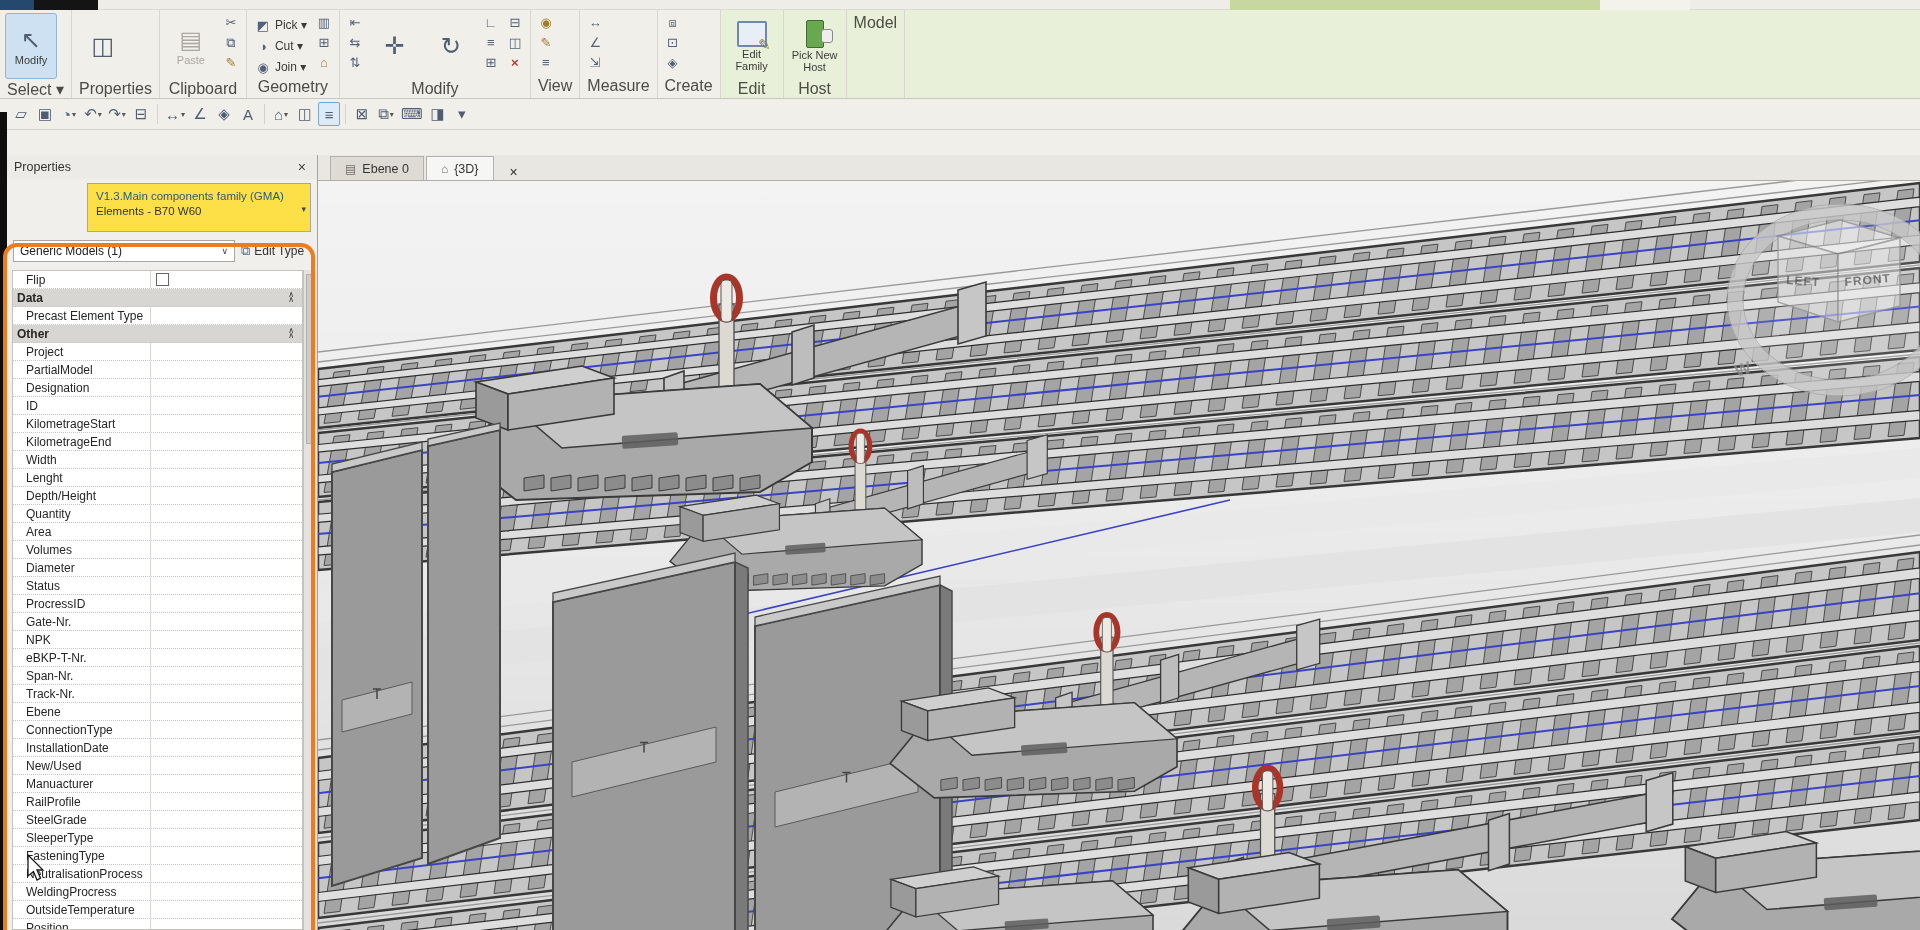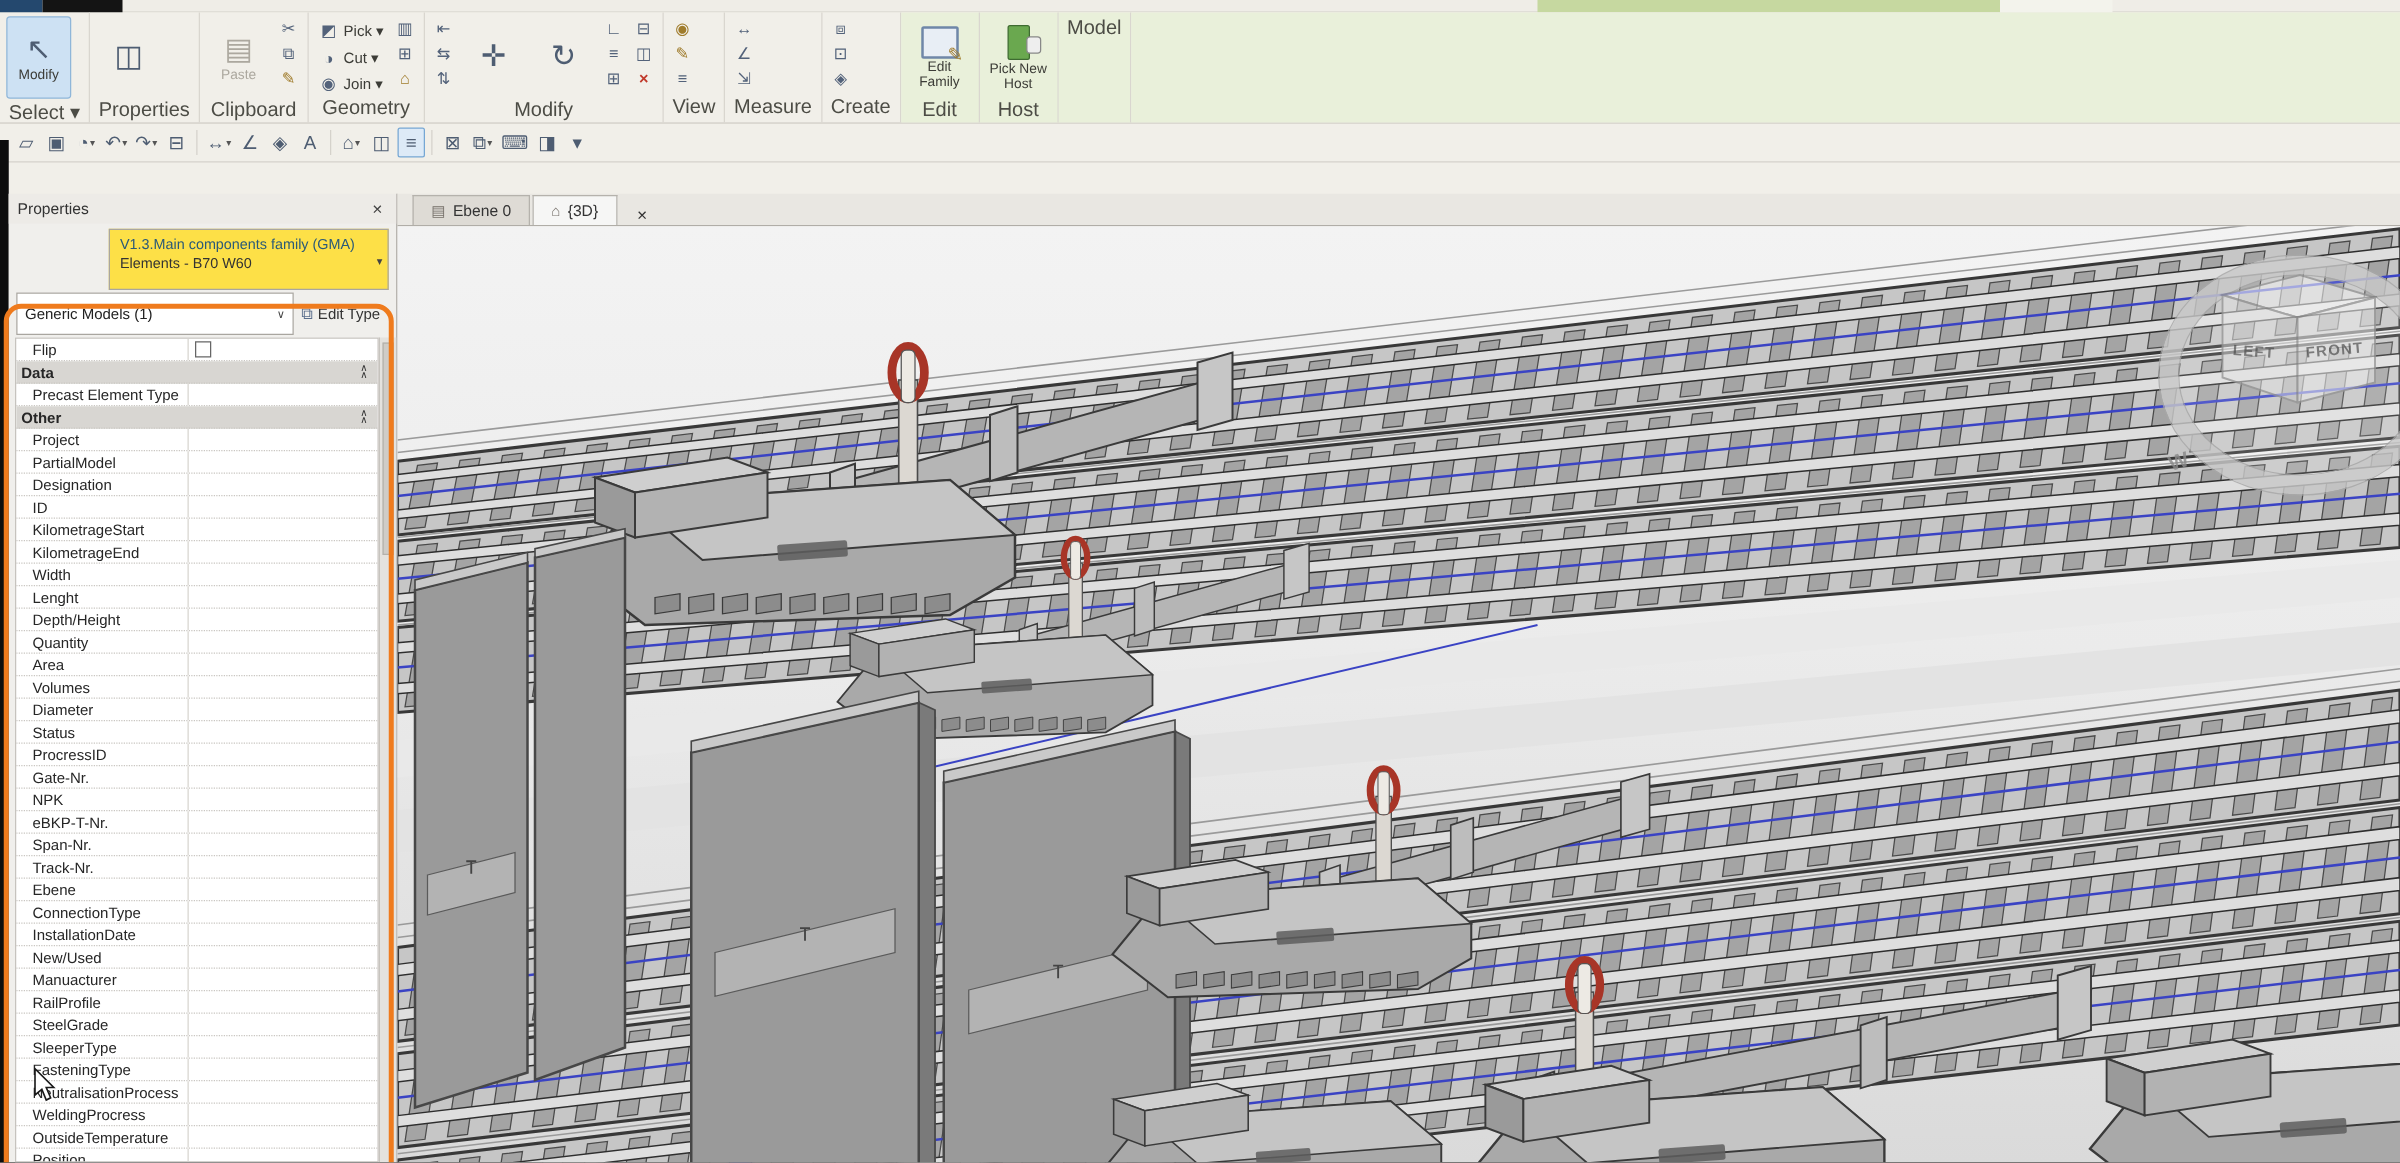--- a/index.html
+++ b/index.html
@@ -54,21 +54,21 @@
   
   .props{position:absolute;left:7px;top:155px;width:311px;height:775px;background:#f0efec;border-right:1px solid #a5a29c;}
   .p-title{height:24px;display:flex;align-items:center;font-size:12.5px;color:#333;padding:0 7px;background:#edebe7;}
   .p-title .x{margin-left:auto;font-size:14px;color:#444;padding:0 4px;}
   .p-selwrap{height:57px;padding:4px 6px 4px 80px;position:relative;}
   .p-selbox{height:100%;background:#fde047;border:1px solid #a9a6a0;position:relative;padding:5px 18px 4px 8px;}
   .p-selbox .l1,.p-selbox .l2{font-size:11.5px;color:#2b5a78;line-height:15px;white-space:nowrap;overflow:hidden;}
   .p-selbox .l2{color:#333;}
   .p-selbox .dd{position:absolute;right:4px;top:20px;font-size:9px;color:#444;}
   .p-comborow{height:30px;display:flex;align-items:center;padding:2px 6px;gap:6px;}
-  .p-combo{flex:0 0 222px;height:34px;background:#fff;border:1px solid #a9a6a0;font-size:12px;color:#222;
+  .p-combo{flex:0 0 222px;height:22px;background:#fff;border:1px solid #a9a6a0;font-size:12px;color:#222;
     display:flex;align-items:center;padding:0 6px;}
   .p-combo .dd{margin-left:auto;font-size:9px;color:#444;}
   .p-edittype{display:flex;align-items:center;gap:4px;font-size:12px;color:#333;white-space:nowrap;overflow:hidden;}
   .p-edittype .ic{color:#5a6e8c;font-size:13px;}
   .p-grid{position:absolute;left:5px;top:115px;right:14px;bottom:0;background:#fff;overflow:hidden;border:1px solid #c6c3be;}
   .prow{height:18px;display:flex;border-bottom:1px dotted #c9c6c1;font-size:12px;color:#262626;align-items:center;}
   .prow .lab{flex:0 0 138px;padding-left:13px;border-right:1px solid #d8d5d0;height:100%;display:flex;align-items:center;white-space:nowrap;}
   .prow .val{flex:1;height:100%;display:flex;align-items:center;padding-left:5px;}
   .prow.section{background:#d8d6d2;font-weight:bold;}
   .prow.section .lab{border-right:none;padding-left:4px;flex:1;}

